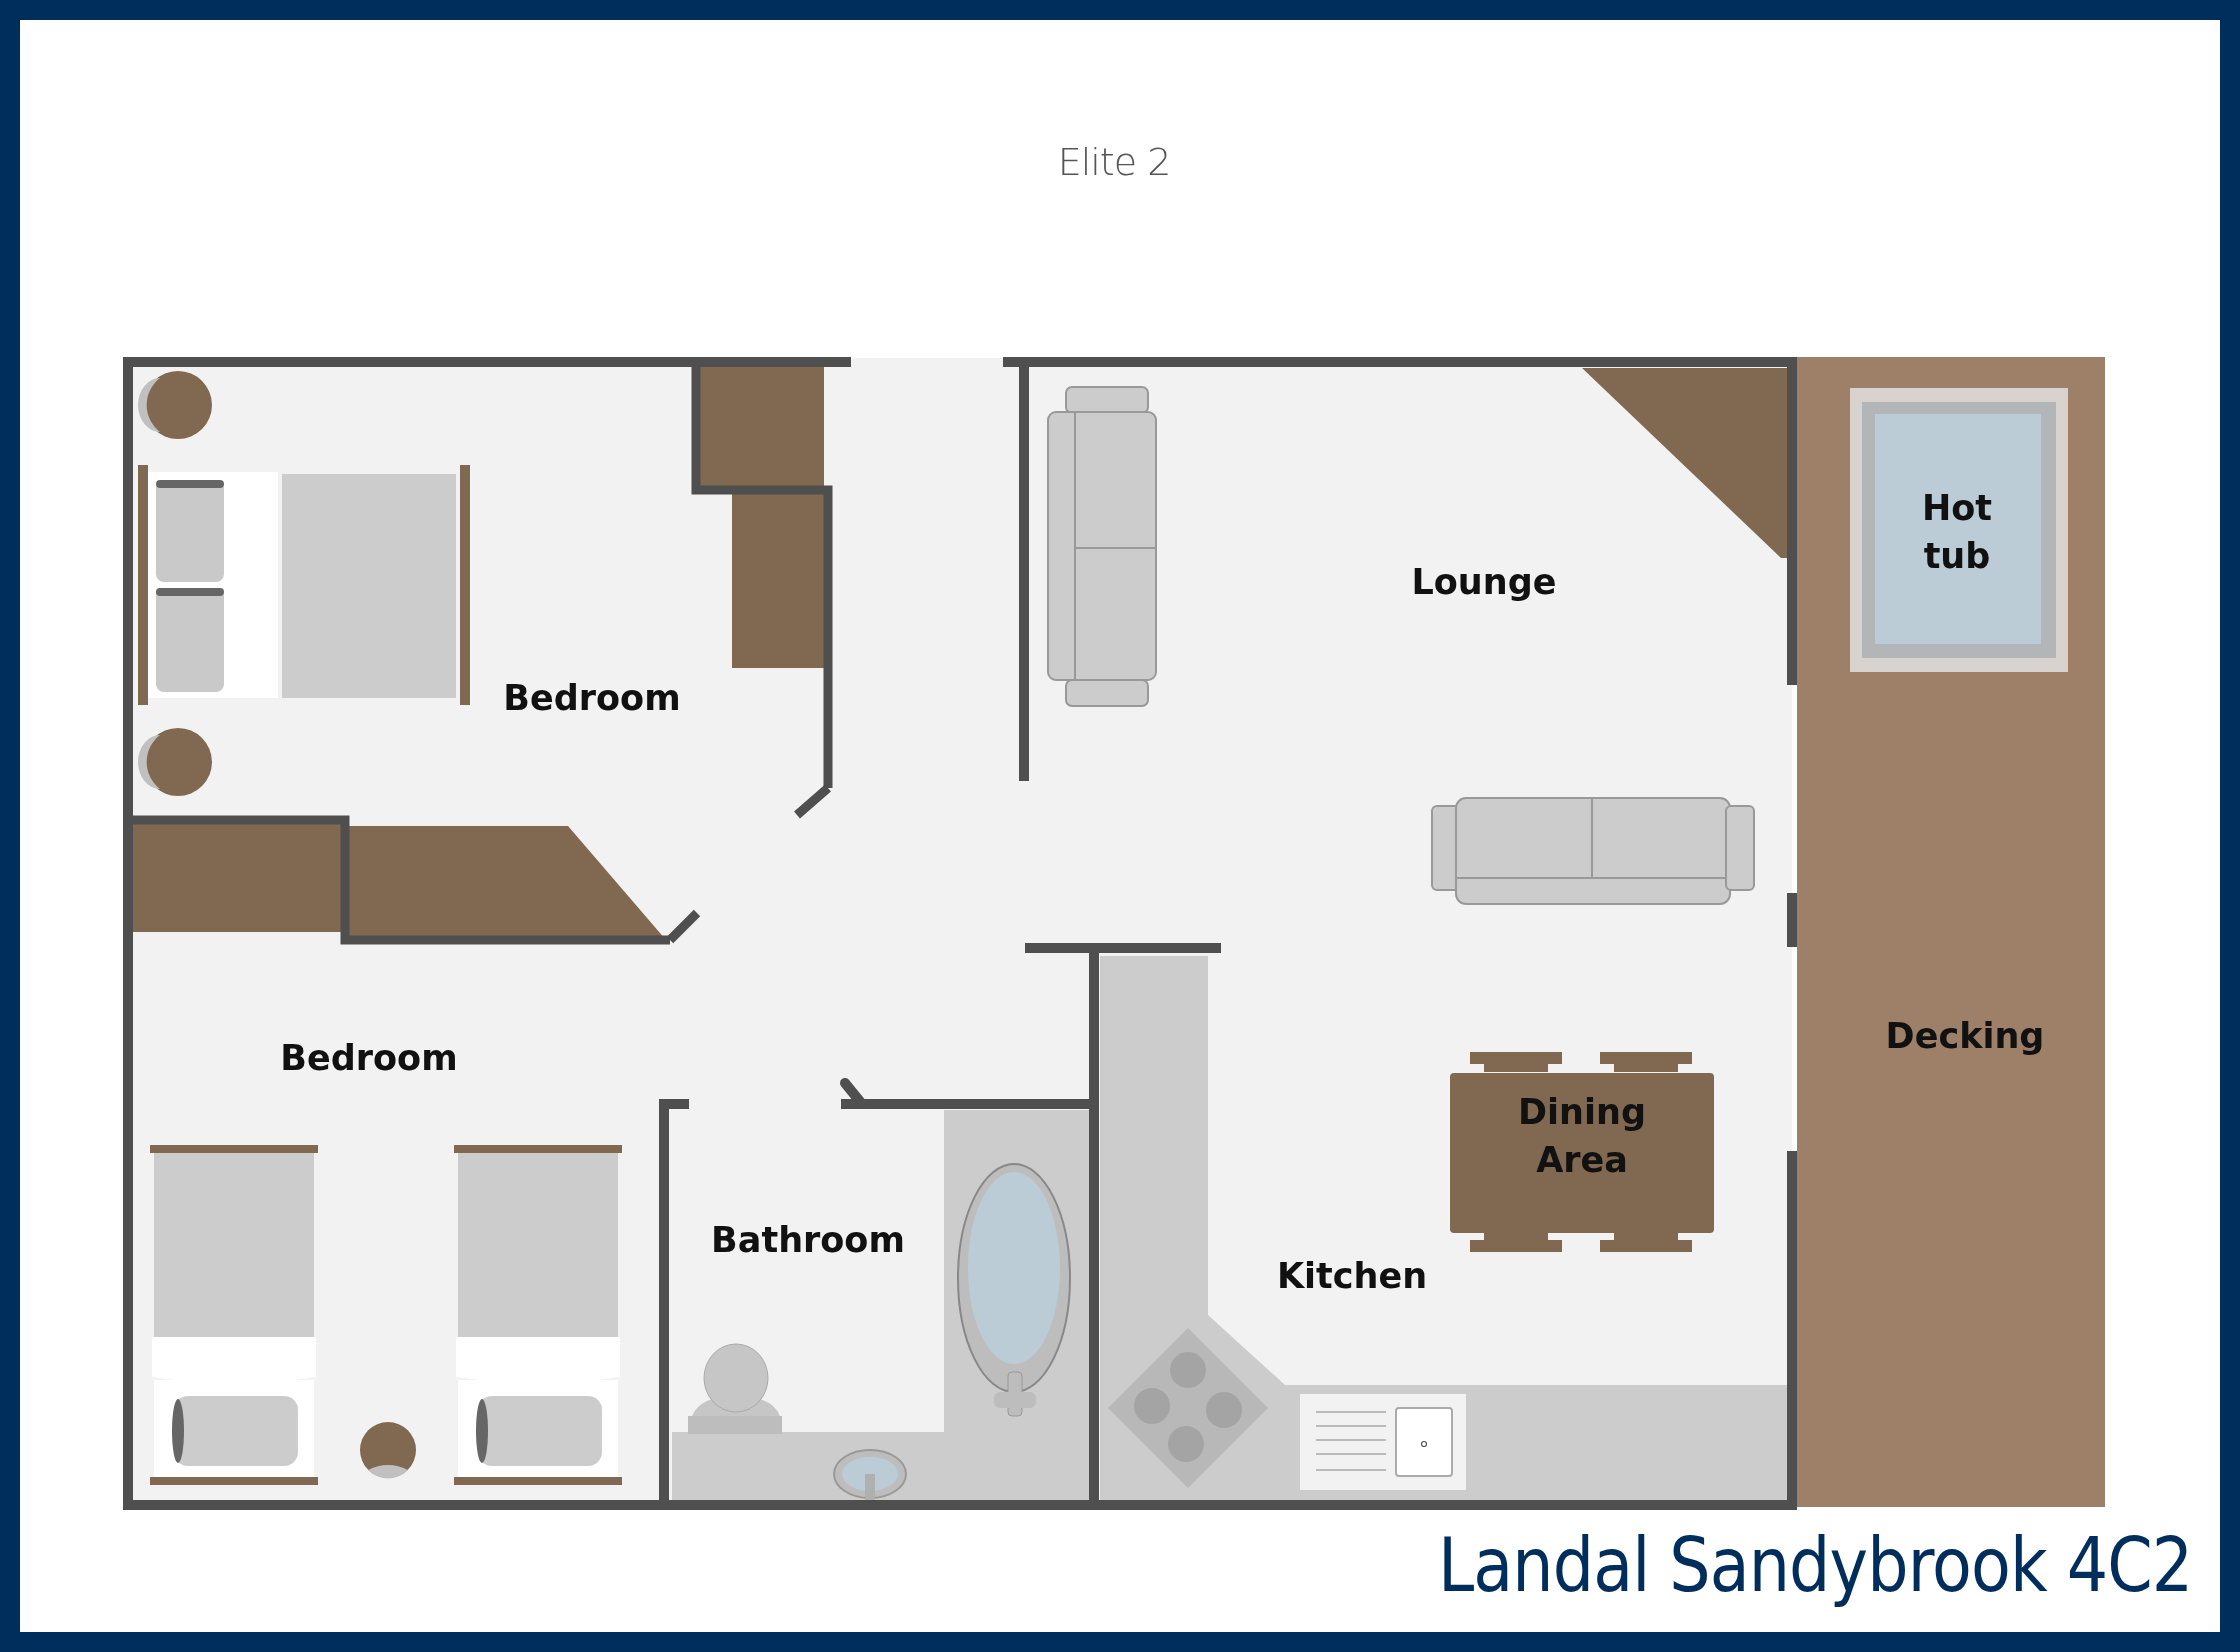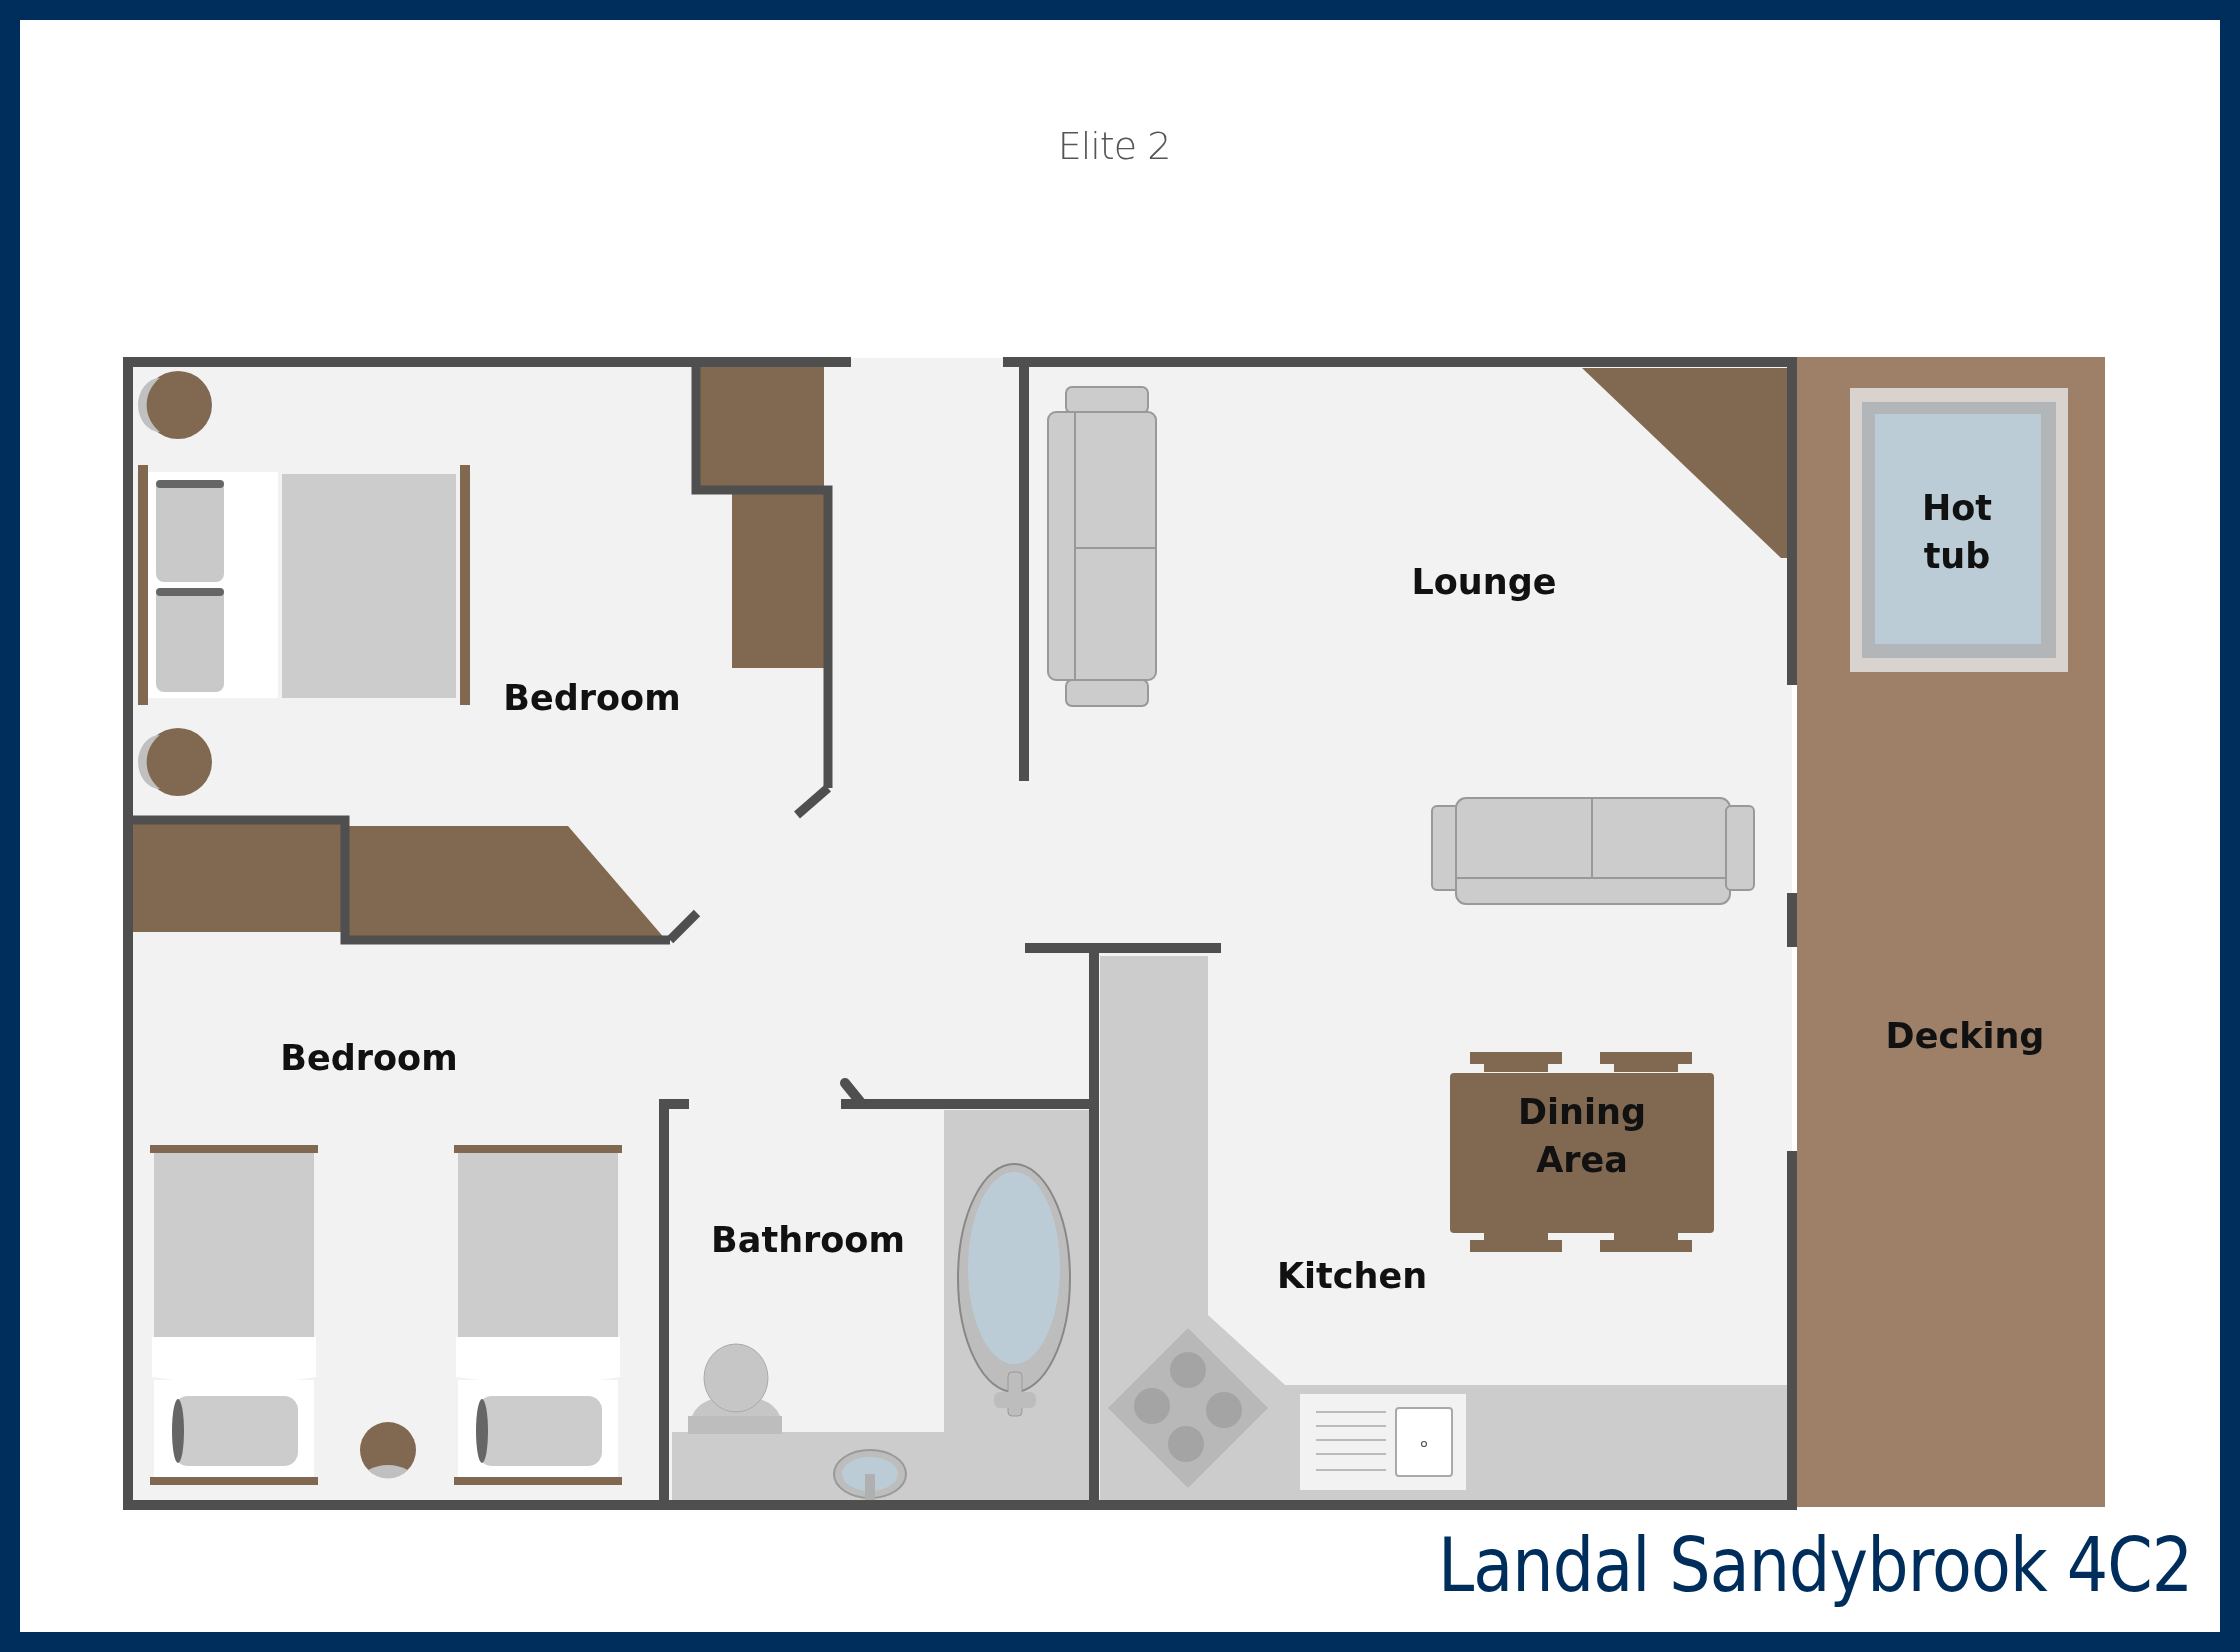--- a/index.html
+++ b/index.html
@@ -1,18 +1,18 @@
 <!DOCTYPE html>
 <html><head>
 <meta charset="utf-8">
 <style>
   html, body { margin: 0; padding: 0; }
   body { width: 2240px; height: 1652px; background: #002e5c; position: relative; overflow: hidden; font-family: "DejaVu Sans", sans-serif; }
   #frame { position: absolute; left: 20px; top: 20px; width: 2200px; height: 1612px; background: #ffffff; }
-  #subtitle { position: absolute; left: 1054px; top: 124px; width: 120px; text-align: center; font-family: "DejaVu Sans", sans-serif; font-size: 38px; color: #555555; font-weight: 300; letter-spacing: -1px; }
+  #subtitle { position: absolute; left: 1054px; top: 140px; width: 120px; text-align: center; font-family: "DejaVu Sans", sans-serif; font-size: 38px; color: #555555; font-weight: 300; letter-spacing: -1px; }
   #plan { position: absolute; left: 0; top: 0; width: 2240px; height: 1652px; }
   .label { font-family: "DejaVu Sans", sans-serif; font-weight: bold; font-size: 35px; fill: #111111; }
   #footer { position: absolute; right: 48px; top: 1522px; font-family: "DejaVu Sans", sans-serif; font-size: 74px; color: #002e5c; letter-spacing: -1px; transform: scaleX(0.88); transform-origin: right top; white-space: nowrap; }
 </style>
 </head>
 <body>
 
 <div id="frame"></div>
 
 <div id="subtitle">Elite 2</div>

